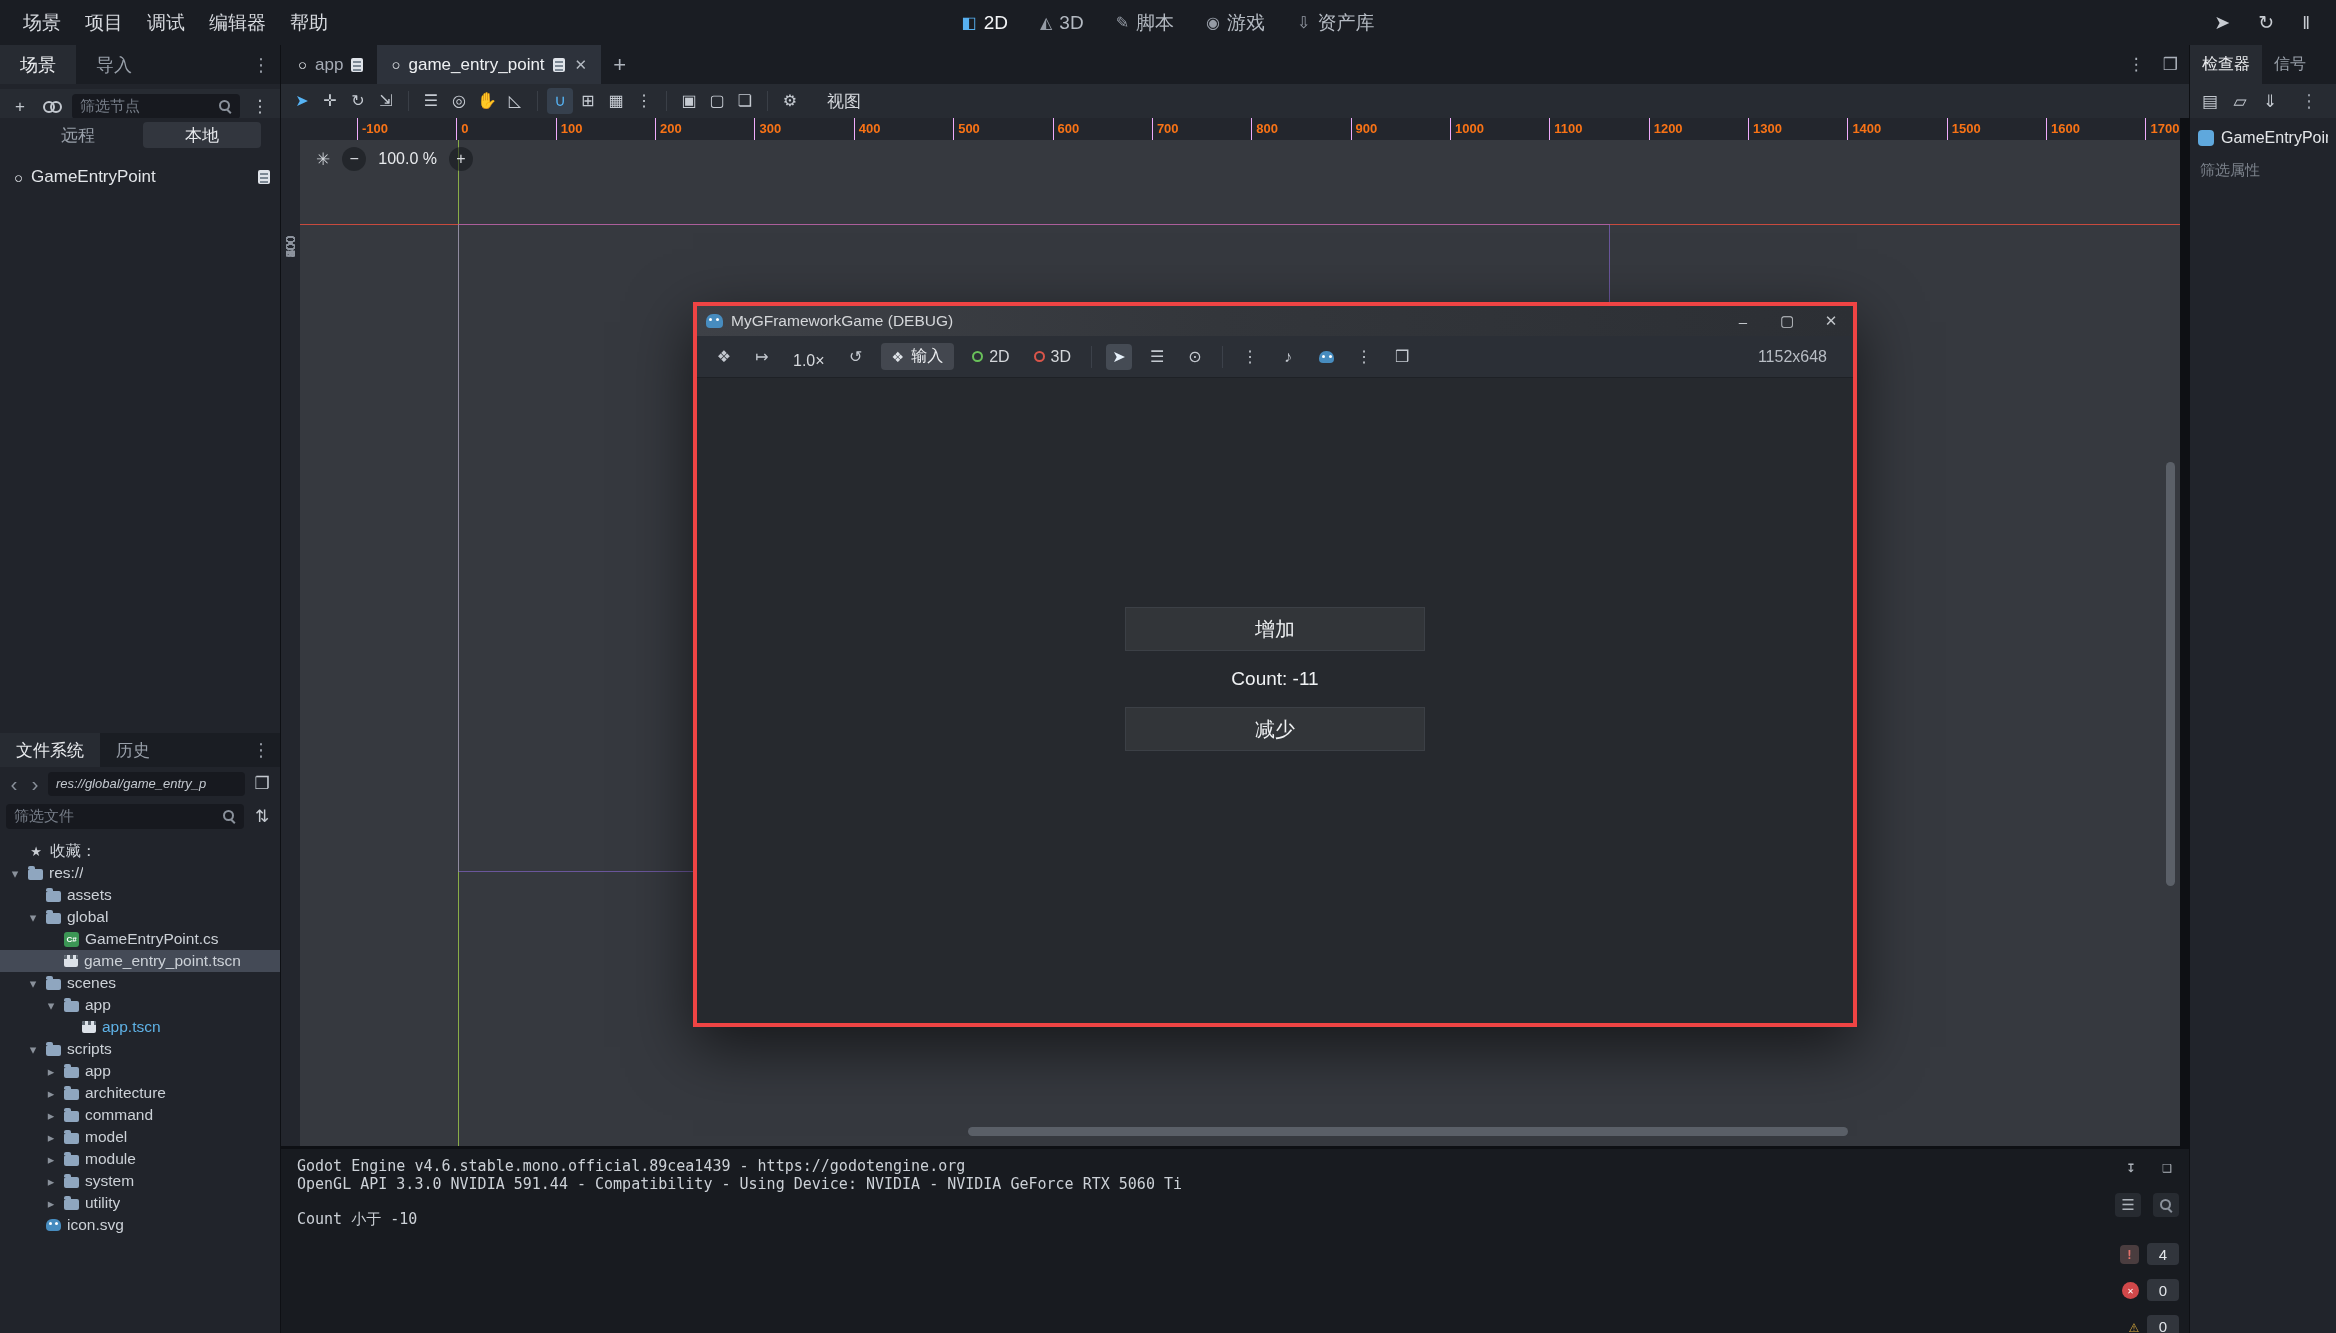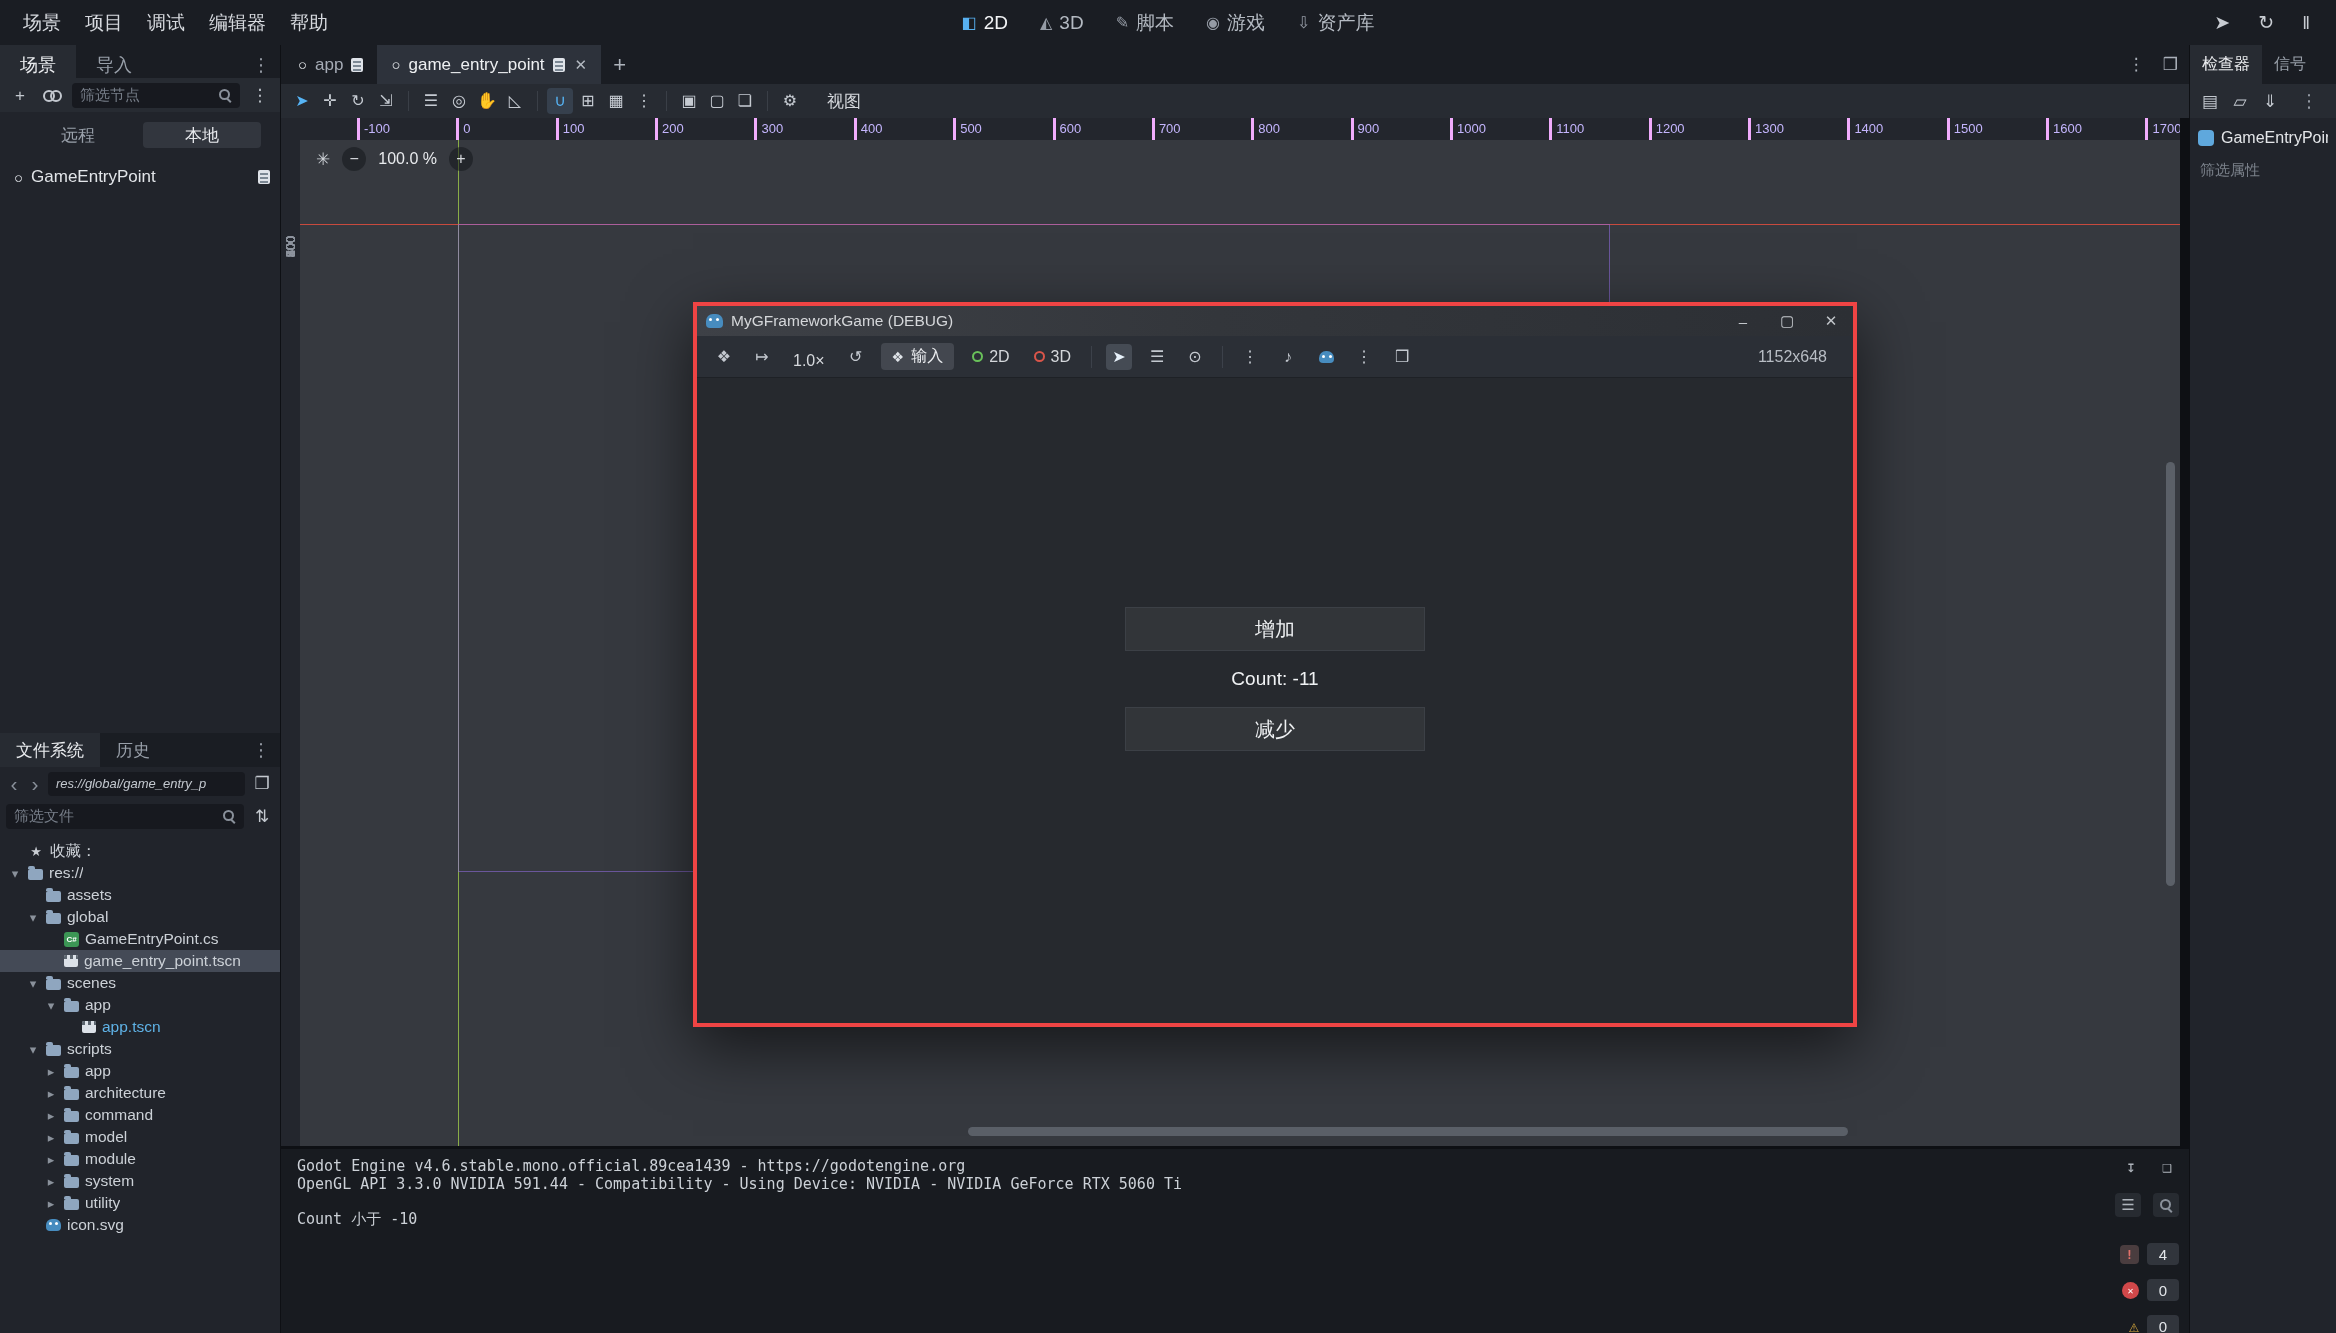--- a/index.html
+++ b/index.html
@@ -46,21 +46,21 @@
   .gl-focus::before{content:"✳";} .gl-minus::before{content:"−";}
   .gl-fullscreen::before{content:"❒";} .gl-savelog::before{content:"↧";} .gl-copy::before{content:"❑";}
   .gl-list::before{content:"☰";} .gl-eye::before{content:"⊙";} .gl-note::before{content:"♪";}
   .gl-nextframe::before{content:"↦";} .gl-reset::before{content:"↺";}
   .gl-cursor::before{content:"➤";} .gl-gamepad::before{content:"❖";}
   .gl-newres::before{content:"▤";} .gl-save::before{content:"⇓";} .gl-folderg::before{content:"▱";}
 
   
   .ldock{position:absolute;left:0;top:45px;width:280px;bottom:0;background:#21242b;}
   .ldock-tabs{position:absolute;left:0;top:0;width:280px;height:39px;}
-  .l-bar{position:absolute;left:0;top:33px;width:280px;height:34px;justify-content:space-between;}
+  .l-bar{position:absolute;left:0;top:44px;width:280px;height:34px;justify-content:space-between;}
   .rl{position:absolute;left:0;top:73px;width:280px;height:34px;display:flex;align-items:center;justify-content:center;gap:6px;background:#21242b;}
   .rlbtn{width:118px;height:26px;display:flex;align-items:center;justify-content:center;font-size:17px;color:#99a0aa;border-radius:4px;}
   .rlbtn.active{background:#32363e;color:#e8eaee;}
   .stree{position:absolute;left:0;top:107px;width:280px;height:581px;}
   .stree-row{display:flex;align-items:center;gap:8px;height:26px;padding:0 10px 0 14px;margin-top:12px;font-size:17px;color:#e2e5e9;}
   .ic-node{display:inline-flex;}
   .ic-node::before{content:"○";color:#e6e9ed;font-size:15px;line-height:1;}
   .ic-scriptpg{width:12px;height:14px;background:#dfe3e9;border-radius:2px;position:relative;flex:none;}
   .ic-scriptpg::before{content:"";position:absolute;top:3px;left:2px;right:2px;height:2px;background:#7c8894;box-shadow:0 4px 0 #7c8894,0 8px 0 #7c8894;}
   .sp{flex:1;}
@@ -104,21 +104,21 @@
   .main-toolbar{position:absolute;left:281px;top:84px;width:1908px;height:34px;background:#272b32;display:flex;align-items:center;gap:2px;padding:0 8px;box-sizing:border-box;}
   .tgroup{display:flex;align-items:center;gap:2px;}
   .tbtn{min-width:26px;height:26px;display:inline-flex;align-items:center;justify-content:center;font-size:16px;color:#c5cad1;border-radius:4px;line-height:1;}
   .tbtn.active{color:#56b4f6;}
   .tbtn.boxed{background:#36404d;}
   .tdiv{width:1px;height:20px;background:#3a3f47;margin:0 7px;}
   .viewmenu{margin-left:12px;font-size:17px;color:#d4d7dc;padding:3px 10px;border-radius:4px;}
 
   .ruler-corner{position:absolute;left:281px;top:118px;width:19px;height:22px;background:#23262d;}
   .hruler{position:absolute;left:300px;top:118px;width:1880px;height:22px;background:#23262d;display:flex;padding-left:57px;box-sizing:border-box;overflow:hidden;}
-  .htick{flex:none;width:99.36px;border-left:3px solid #f0abfc;color:#c4b5fd;font-size:13px;padding:3px 0 0 4px;box-sizing:border-box;}
+  .htick{flex:none;width:99.36px;border-left:1px solid #f0abfc;color:#f97316;font-size:13px;padding:3px 0 0 4px;box-sizing:border-box;font-weight:bold;}
   .vruler{position:absolute;left:281px;top:140px;width:19px;height:1006px;background:#23262d;padding-top:84px;box-sizing:border-box;overflow:hidden;}
   .vtick{height:99.36px;border-top:1px solid #4a4f57;position:relative;}
   .vtick .vl{position:absolute;top:14px;left:-16px;width:50px;text-align:center;transform:rotate(-90deg);font-size:13px;color:#8e949e;}
 
   .viewport{position:absolute;left:300px;top:140px;width:1880px;height:1006px;background:#36393f;overflow:hidden;}
   .axis-x{position:absolute;left:0;right:0;top:84px;height:1px;background:rgba(226,78,62,0.85);}
   .axis-y{position:absolute;left:158px;top:0;bottom:0;width:1px;background:rgba(148,186,72,0.9);}
   .vp-rect{position:absolute;left:158px;top:84px;width:1152px;height:648px;border:1px solid rgba(150,112,232,0.55);box-sizing:border-box;}
   .zoomctl{position:absolute;left:16px;top:7px;display:flex;align-items:center;gap:12px;z-index:5;}
   .zbtn{width:24px;height:24px;border-radius:50%;background:rgba(20,23,28,0.55);display:flex;align-items:center;justify-content:center;color:#d8dbdf;font-size:16px;}

